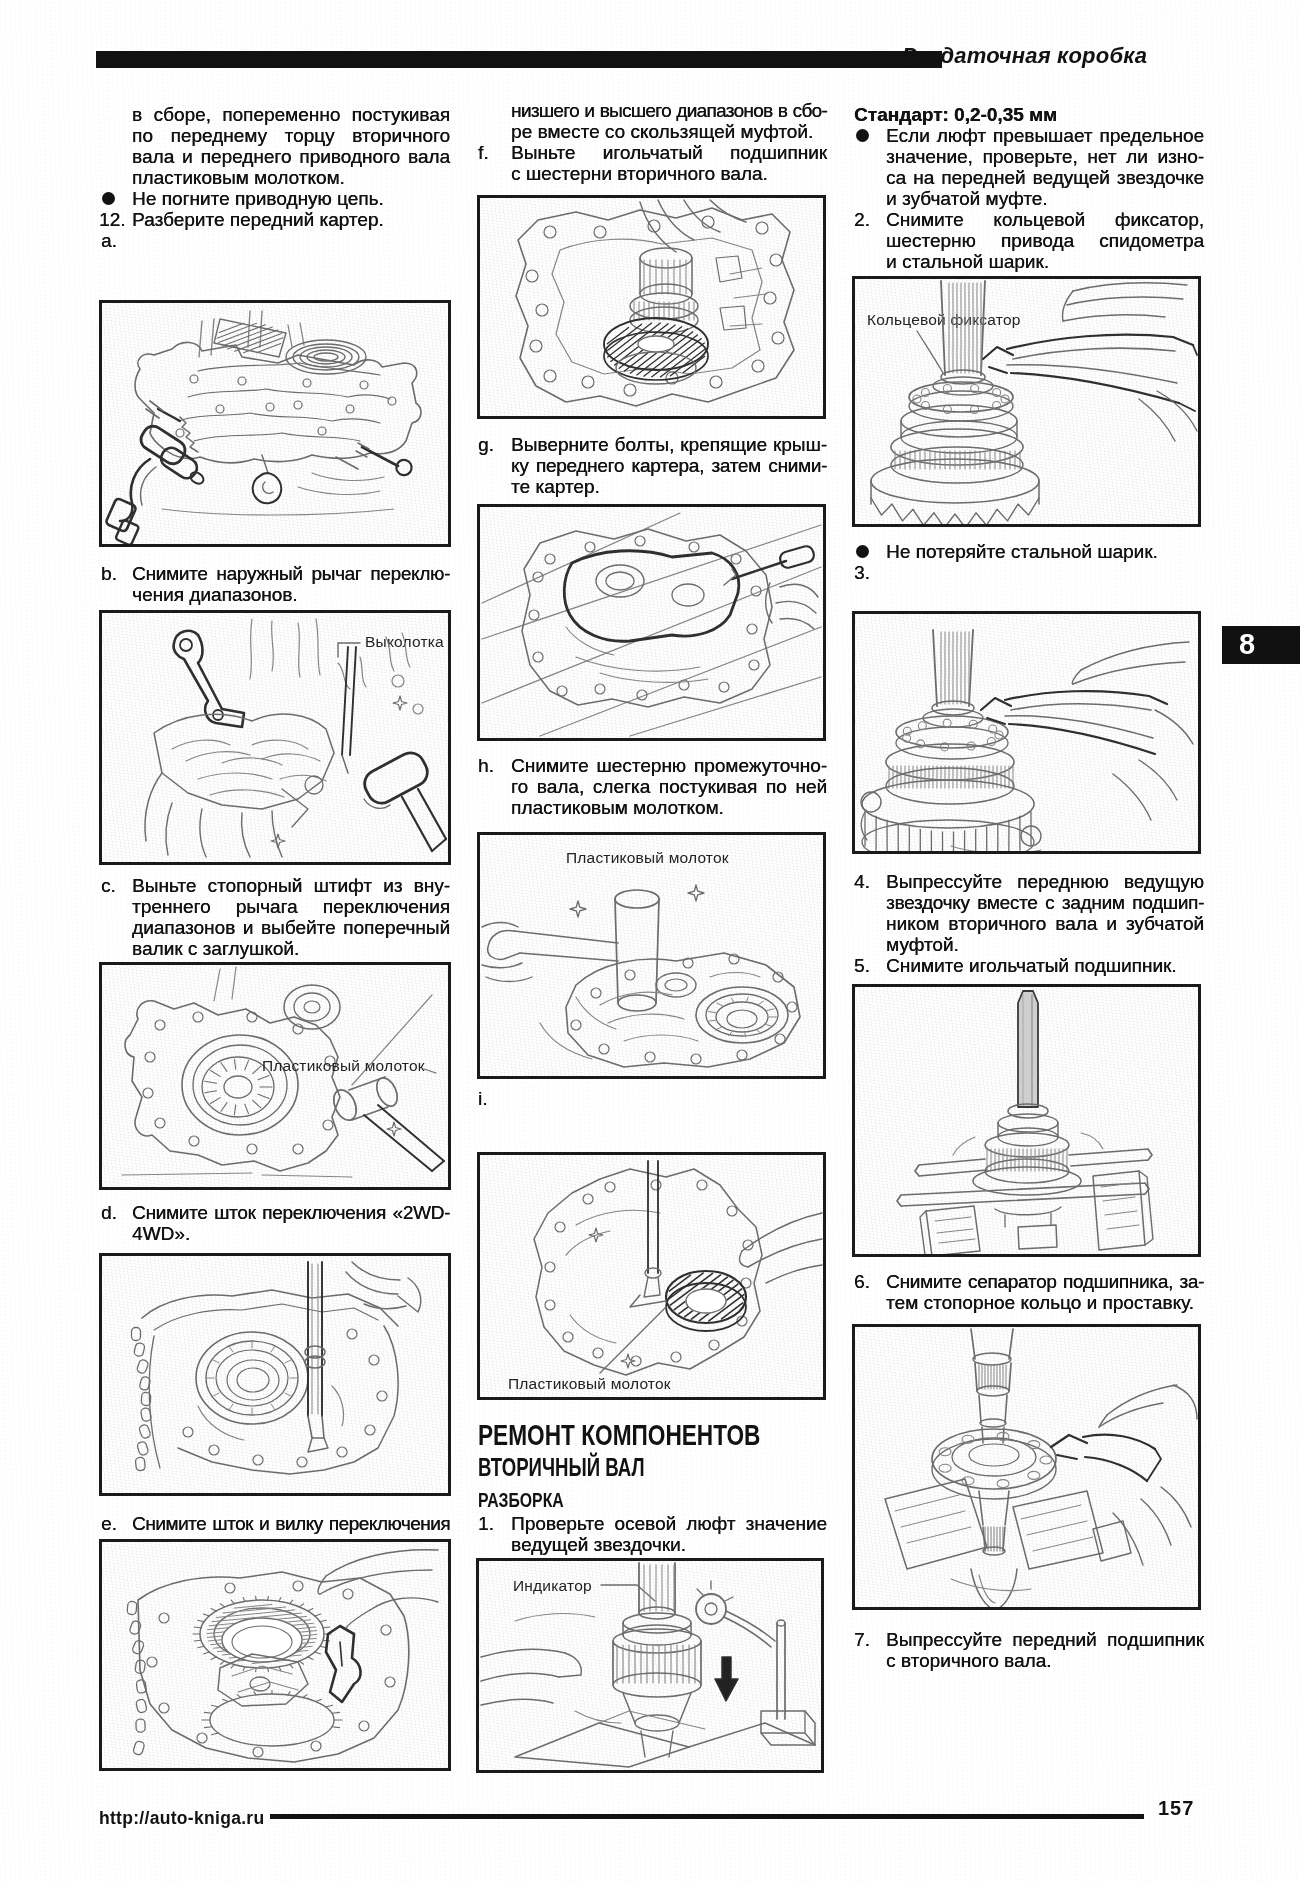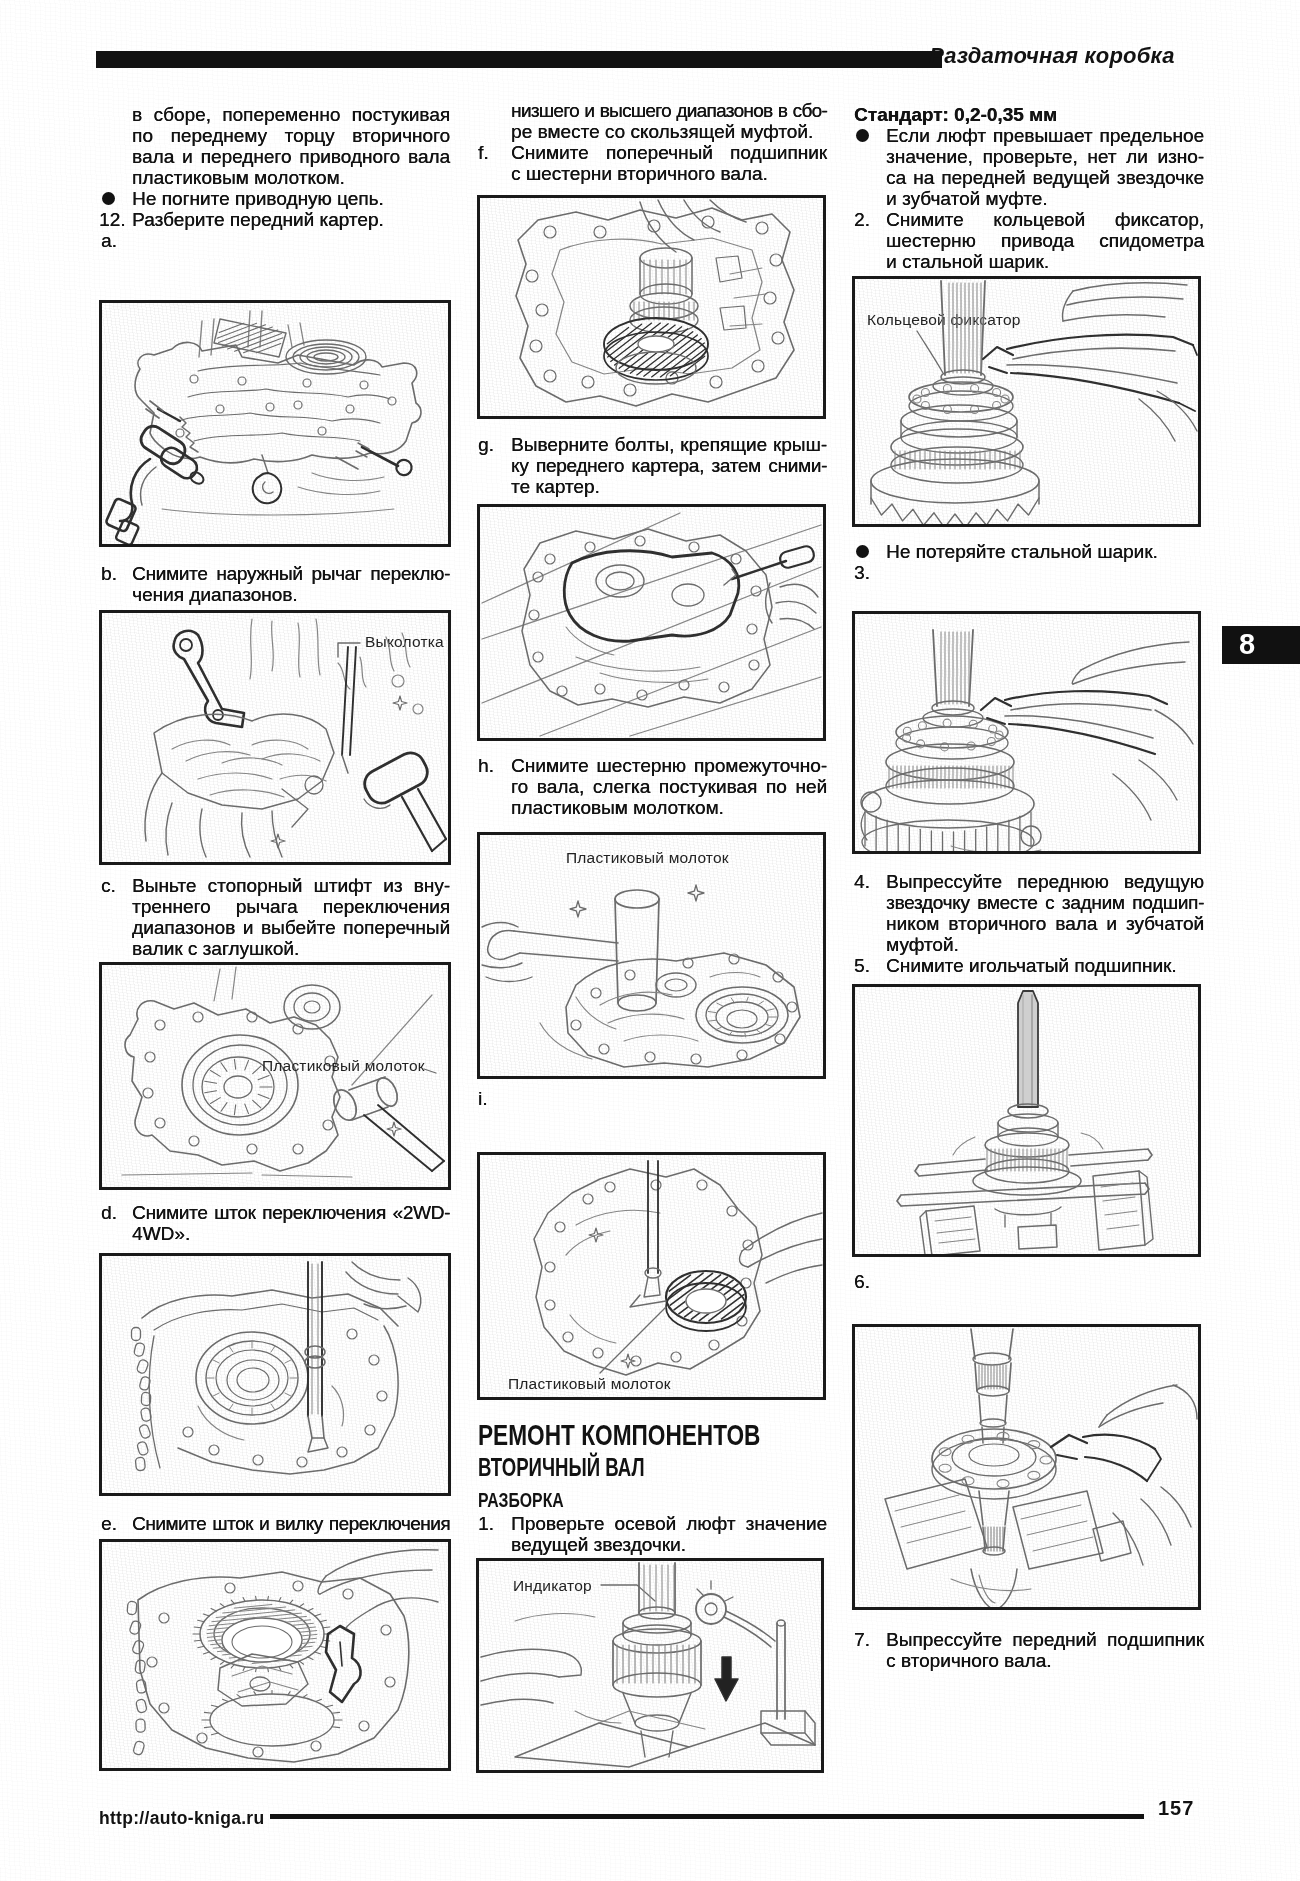--- a/index.html
+++ b/index.html
@@ -15,21 +15,21 @@
 .s3{letter-spacing:-0.7px;}
 .blt{position:absolute;width:13px;height:13px;border-radius:50%;background:#121212;}
 .box{position:absolute;border:3.5px solid #1a1a1a;background:#fff;background-image:repeating-linear-gradient(83deg, rgba(70,70,70,0.05) 0 1px, rgba(0,0,0,0) 1px 4px),repeating-linear-gradient(7deg, rgba(70,70,70,0.04) 0 1px, rgba(0,0,0,0) 1px 3px);}
 svg{position:absolute;left:0;top:0;}
 </style>
 </head>
 <body>
 <div id="page">
 
 <div style="position:absolute;left:96px;top:51px;width:846px;height:17px;background:#121212;"></div>
-<div style="position:absolute;left:902px;top:43px;width:300px;text-align:center;font-size:22px;font-weight:bold;font-style:italic;letter-spacing:0.2px;color:#121212;">Раздаточная коробка</div>
+<div style="position:absolute;left:902px;top:43px;width:300px;text-align:left;font-size:22px;font-weight:bold;font-style:italic;letter-spacing:0.2px;color:#121212;">Раздаточная коробка</div>
 
 <div class="t" style="left:132px;top:104px;width:318px;">
 <div class="jl">в сборе, попеременно постукивая</div>
 <div class="jl">по переднему торцу вторичного</div>
 <div class="jl">вала и переднего приводного вала</div>
 <div class="ll">пластиковым молотком.</div>
 </div>
 <div class="blt" style="left:102px;top:192px;"></div>
 <div class="t" style="left:132px;top:188px;width:318px;">
       <div class="ll">Не погните приводную цепь.</div>
@@ -373,21 +373,21 @@
         <circle cx="128" cy="46" r="5" stroke="#6c6c6c" stroke-width="1.2" fill="none"></circle>
       </svg>
     </div>
 
 <div class="t" style="left:511px;top:100px;width:316px;">
 <div class="jl s3">низшего и высшего диапазонов в сбо-</div>
 <div class="ll">ре вместе со скользящей муфтой.</div>
 </div>
 <div class="lab" style="left:478px;top:142px;">f.</div>
 <div class="t" style="left:511px;top:142px;width:316px;">
-<div class="jl">Снимите поперечный подшипник</div>
+<div class="jl">Выньте игольчатый подшипник</div>
 <div class="ll">с шестерни вторичного вала.</div>
 </div>
 
 <div class="box" id="b6" style="left:477px;top:195px;width:343px;height:218px;">
       <svg width="343" height="218" viewBox="0 0 343 218">
         <path d="M58 22 L96 14 L128 22 L160 12 L196 20 L232 10 L262 22 L292 16 L310 34 L302 62 L314 92 L304 124 L314 152 L296 180 L262 192 L228 204 L192 196 L156 208 L120 198 L86 204 L56 188 L40 160 L48 128 L36 98 L46 66 L38 42 Z" stroke="#6c6c6c" stroke-width="1.6" fill="none" stroke-linecap="round" stroke-linejoin="round"></path>
         <circle cx="70" cy="34" r="6" stroke="#6c6c6c" stroke-width="1.2" fill="none"></circle>
         <circle cx="120" cy="34" r="6" stroke="#6c6c6c" stroke-width="1.2" fill="none"></circle>
         <circle cx="174" cy="28" r="6" stroke="#6c6c6c" stroke-width="1.2" fill="none"></circle>
         <circle cx="228" cy="24" r="6" stroke="#6c6c6c" stroke-width="1.2" fill="none"></circle>
@@ -931,20 +931,24 @@
         <path d="M71 224 L65 230 L71 275 L77 269" stroke="#6c6c6c" stroke-width="1.4" fill="none" stroke-linecap="round" stroke-linejoin="round"></path>
         <path d="M238 189 L284 184 L290 258 L244 263 Z" stroke="#6c6c6c" stroke-width="1.5" fill="none" stroke-linecap="round" stroke-linejoin="round"></path>
         <path d="M284 184 L292 190 L298 252 L290 258" stroke="#6c6c6c" stroke-width="1.4" fill="none" stroke-linecap="round" stroke-linejoin="round"></path>
         <path d="M80 234 L116 230 M82 246 L118 242 M84 256 L120 252" stroke="#858585" stroke-width="1" fill="none" stroke-linecap="round" stroke-linejoin="round"></path>
         <path d="M246 200 L278 196 M248 214 L280 210 M250 228 L282 224 M252 242 L284 238" stroke="#858585" stroke-width="1" fill="none" stroke-linecap="round" stroke-linejoin="round"></path>
         <path d="M120 150 C110 154 102 160 98 168 M226 146 C236 148 244 154 248 162" stroke="#858585" stroke-width="1.1" fill="none" stroke-linecap="round" stroke-linejoin="round"></path>
       </svg>
     </div>
 
 <div class="lab" style="left:854px;top:1271px;">6.</div>
+<div class="t" style="left:886px;top:1271px;width:318px;">
+<div class="jl s1">Снимите сепаратор подшипника, за-</div>
+<div class="ll">тем стопорное кольцо и проставку.</div>
+</div>
 
 <div class="box" id="b14" style="left:852px;top:1324px;width:343px;height:280px;">
       <svg width="343" height="280" viewBox="0 0 343 280">
         <path d="M116 2 L120 32 M158 2 L154 32" stroke="#6c6c6c" stroke-width="1.7" fill="none" stroke-linecap="round" stroke-linejoin="round"></path>
         <ellipse cx="137" cy="32" rx="19" ry="6" stroke="#6c6c6c" stroke-width="1.4" fill="none"></ellipse>
         <path d="M120 36 L122 64 M156 36 L154 64" stroke="#6c6c6c" stroke-width="1.7" fill="none" stroke-linecap="round" stroke-linejoin="round"></path>
         <line x1="124" y1="38" x2="124" y2="62" stroke="#858585" stroke-width="1" stroke-linecap="round"></line>
         <line x1="127" y1="38" x2="127" y2="62" stroke="#858585" stroke-width="1" stroke-linecap="round"></line>
         <line x1="130" y1="38" x2="130" y2="62" stroke="#858585" stroke-width="1" stroke-linecap="round"></line>
         <line x1="133" y1="38" x2="133" y2="62" stroke="#858585" stroke-width="1" stroke-linecap="round"></line>

